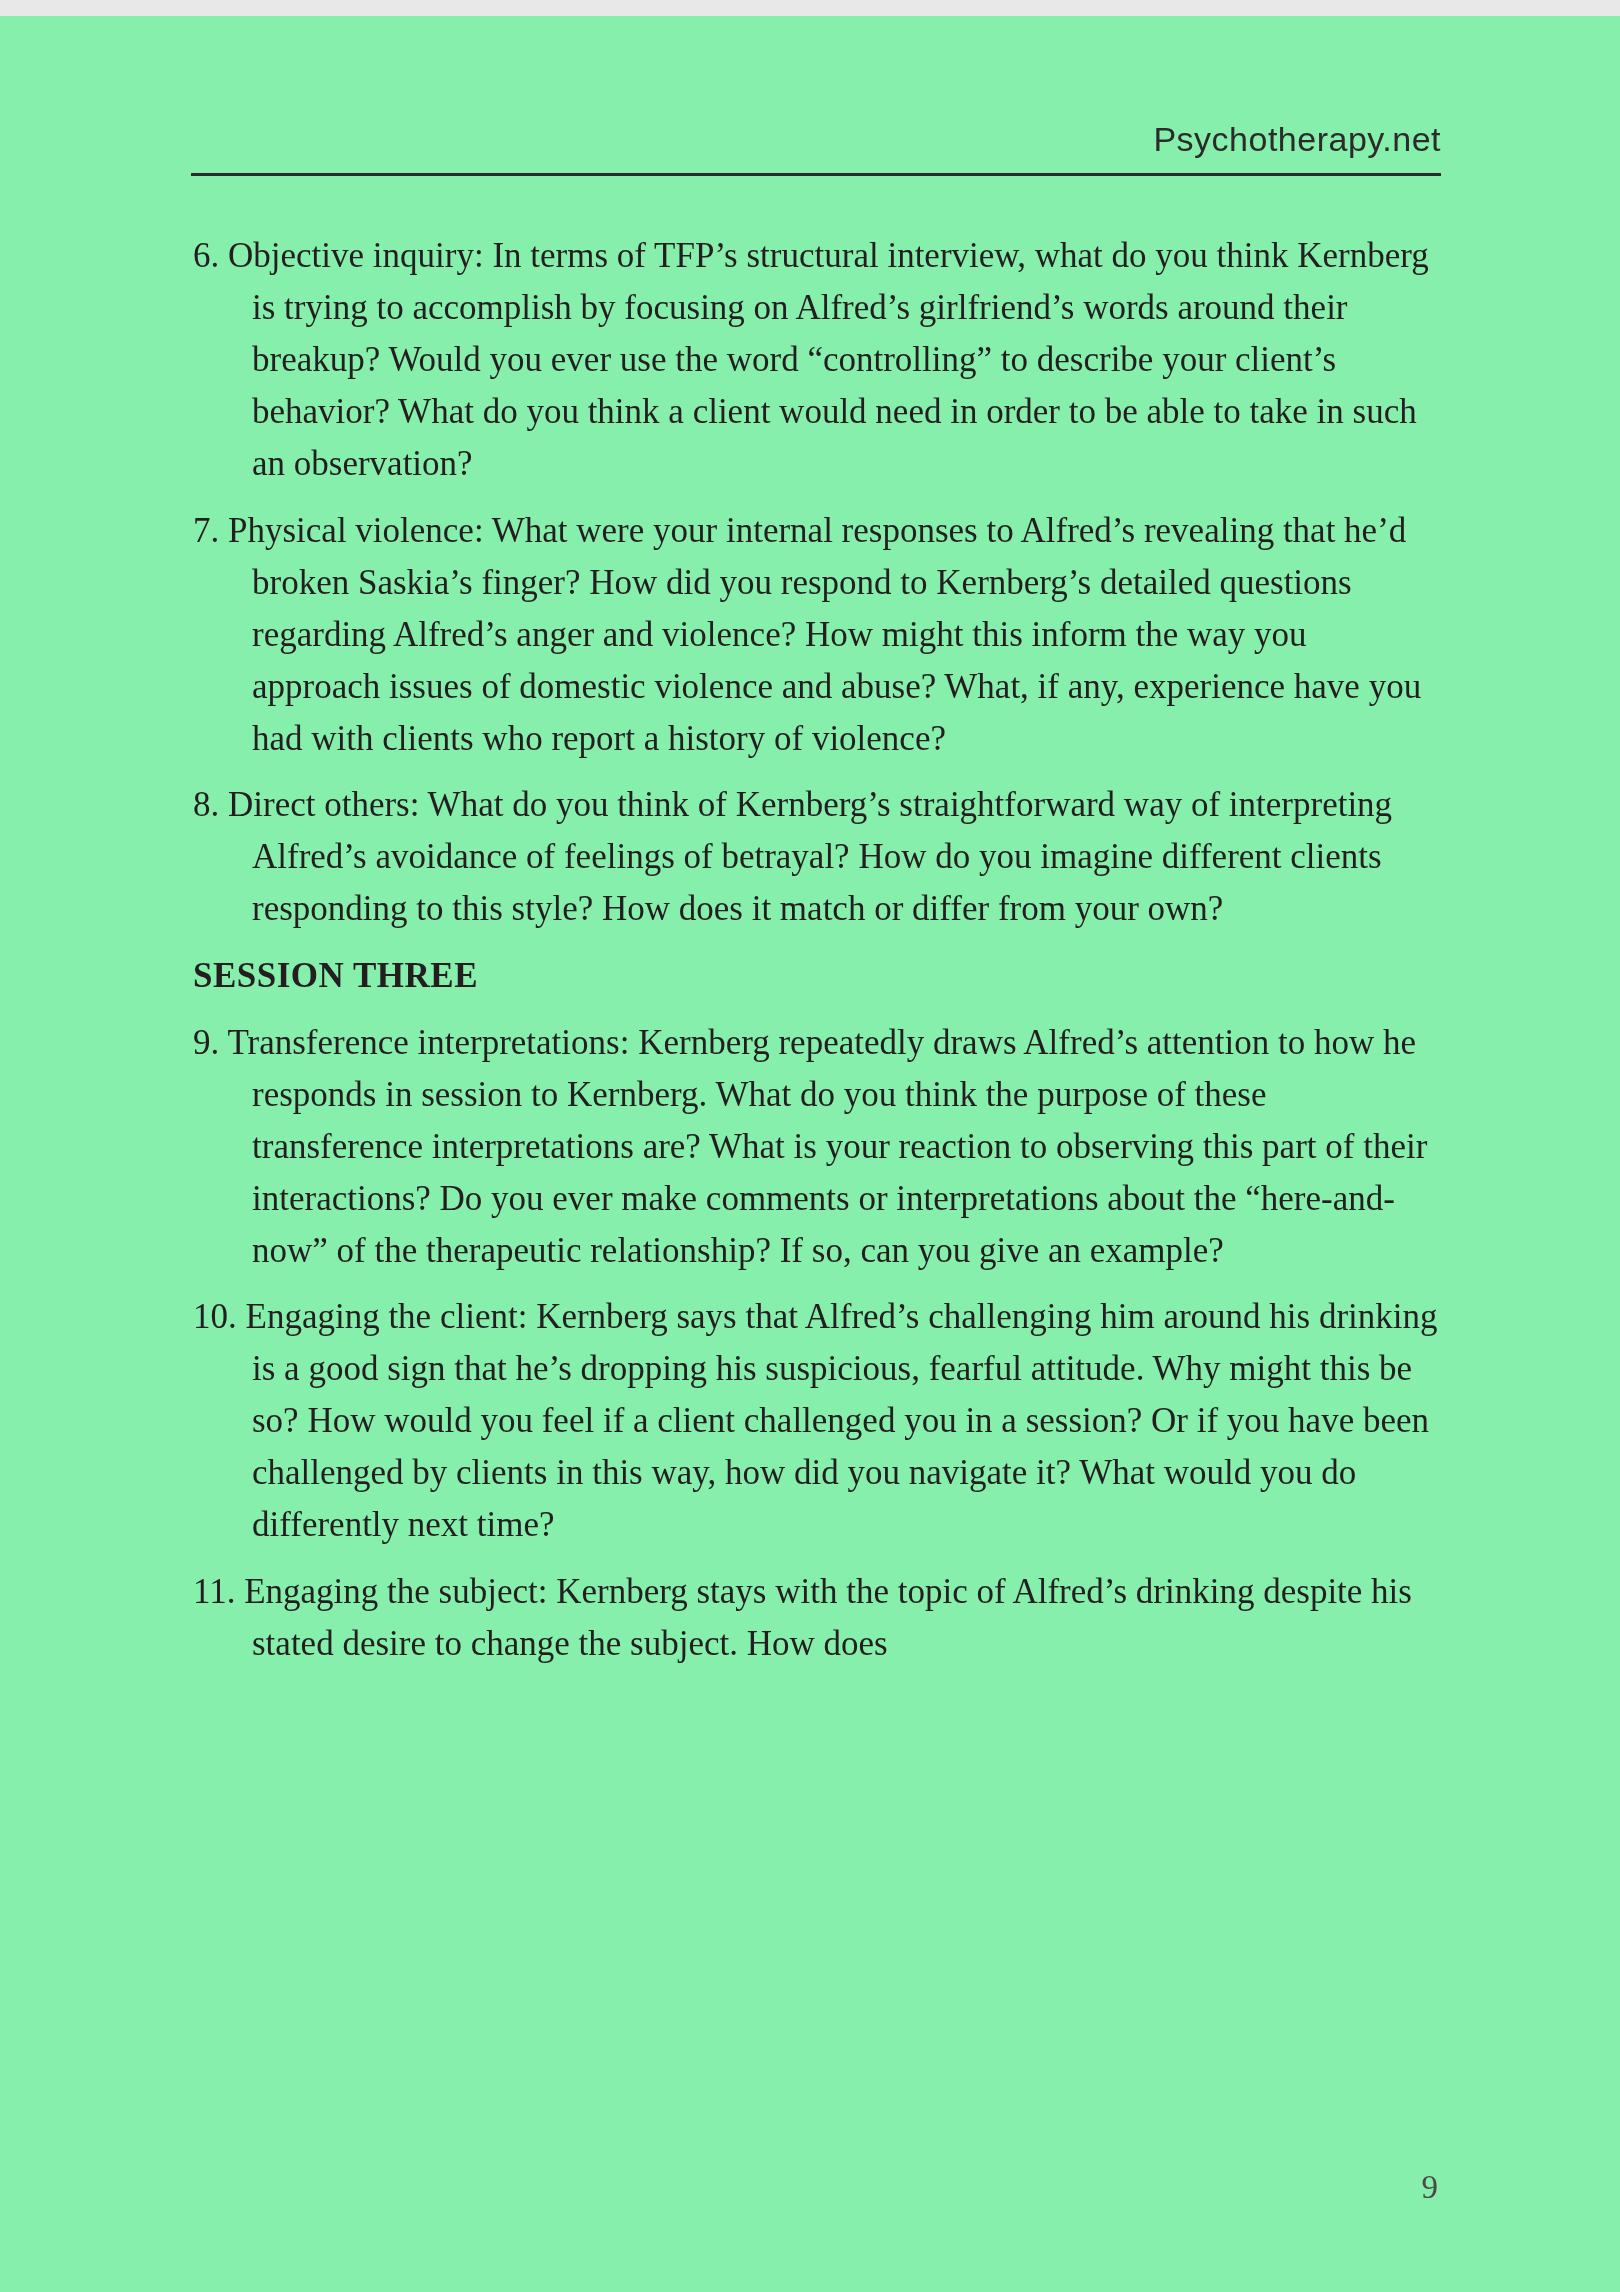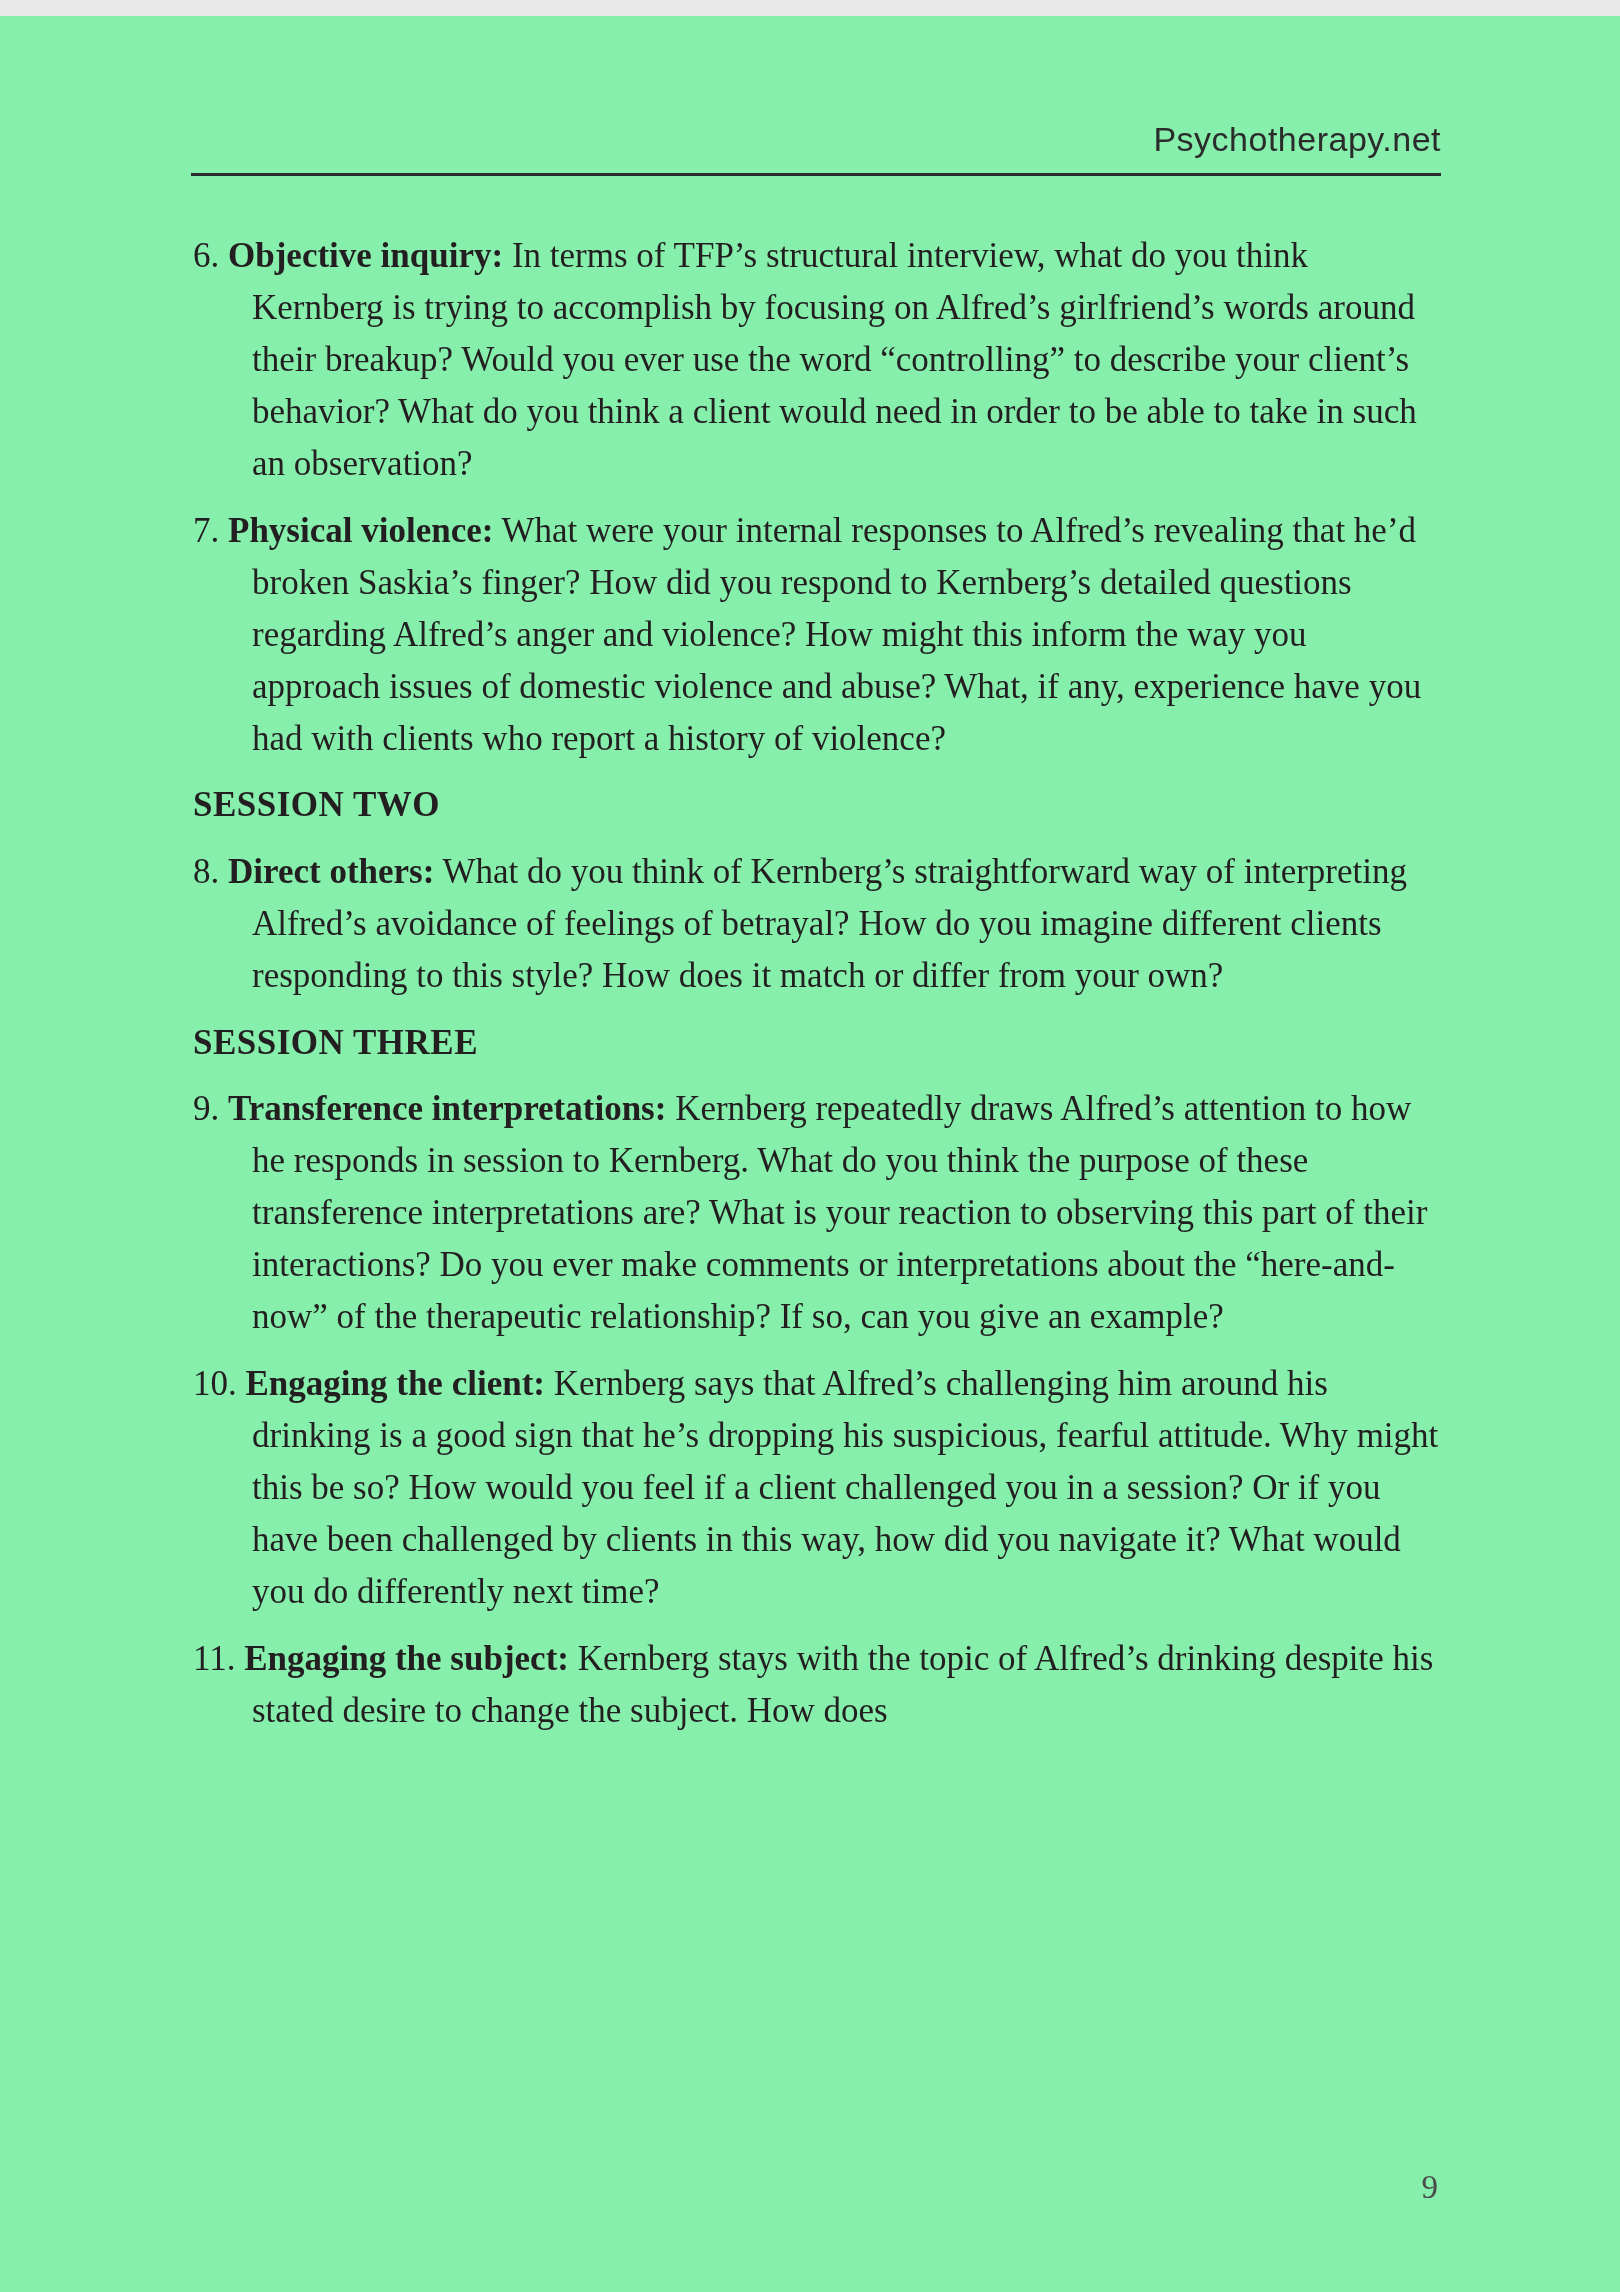--- a/index.html
+++ b/index.html
@@ -48,21 +48,21 @@
   .para.item { text-indent: -59px; }
   .para.cont { text-indent: 0; }
   .session-heading {
     margin: 0 0 14.7px 0;
     font-size: 35px;
     line-height: 52px;
     font-weight: bold;
     letter-spacing: 0.5px;
   }
   .num { font-weight: normal; }
-  strong { font-weight: bold; }
+  strong { font-weight: normal; }
   .page-number {
     position: absolute;
     top: 2152px;
     right: 182px;
     font-size: 33px;
     line-height: 39px;
     color: #4a4a4a;
   }
 </style>
 </head>
@@ -70,21 +70,20 @@
 
 <div class="page">
 
   <div class="site-name">Psychotherapy.net</div>
 
   <div class="header-rule"></div>
 
   <div class="doc-body" id="doc-body">
       <p class="para item"><span class="num">6.</span> <strong>Objective inquiry:</strong> <span>In terms of TFP’s structural interview, what do you think Kernberg is trying to accomplish by focusing on Alfred’s girlfriend’s words around their breakup? Would you ever use the word “controlling” to describe your client’s behavior? What do you think a client would need in order to be able to take in such an observation?</span></p>
       <p class="para item"><span class="num">7.</span> <strong>Physical violence:</strong> <span>What were your internal responses to Alfred’s revealing that he’d broken Saskia’s finger? How did you respond to Kernberg’s detailed questions regarding Alfred’s anger and violence? How might this inform the way you approach issues of domestic violence and abuse? What, if any, experience have you had with clients who report a history of violence?</span></p>
-      <h2 class="session-heading">SESSION TWO</h2>
       <p class="para item"><span class="num">8.</span> <strong>Direct others:</strong> <span>What do you think of Kernberg’s straightforward way of interpreting Alfred’s avoidance of feelings of betrayal? How do you imagine different clients responding to this style? How does it match or differ from your own?</span></p>
       <h2 class="session-heading">SESSION THREE</h2>
       <p class="para item"><span class="num">9.</span> <strong>Transference interpretations:</strong> <span>Kernberg repeatedly draws Alfred’s attention to how he responds in session to Kernberg. What do you think the purpose of these transference interpretations are? What is your reaction to observing this part of their interactions? Do you ever make comments or interpretations about the “here-and-now” of the therapeutic relationship? If so, can you give an example?</span></p>
       <p class="para item"><span class="num">10.</span> <strong>Engaging the client:</strong> <span>Kernberg says that Alfred’s challenging him around his drinking is a good sign that he’s dropping his suspicious, fearful attitude. Why might this be so? How would you feel if a client challenged you in a session? Or if you have been challenged by clients in this way, how did you navigate it? What would you do differently next time?</span></p>
       <p class="para item"><span class="num">11.</span> <strong>Engaging the subject:</strong> <span>Kernberg stays with the topic of Alfred’s drinking despite his stated desire to change the subject. How does</span></p>
     </div>
 
   <div class="page-number">9</div>
 
 </div>

